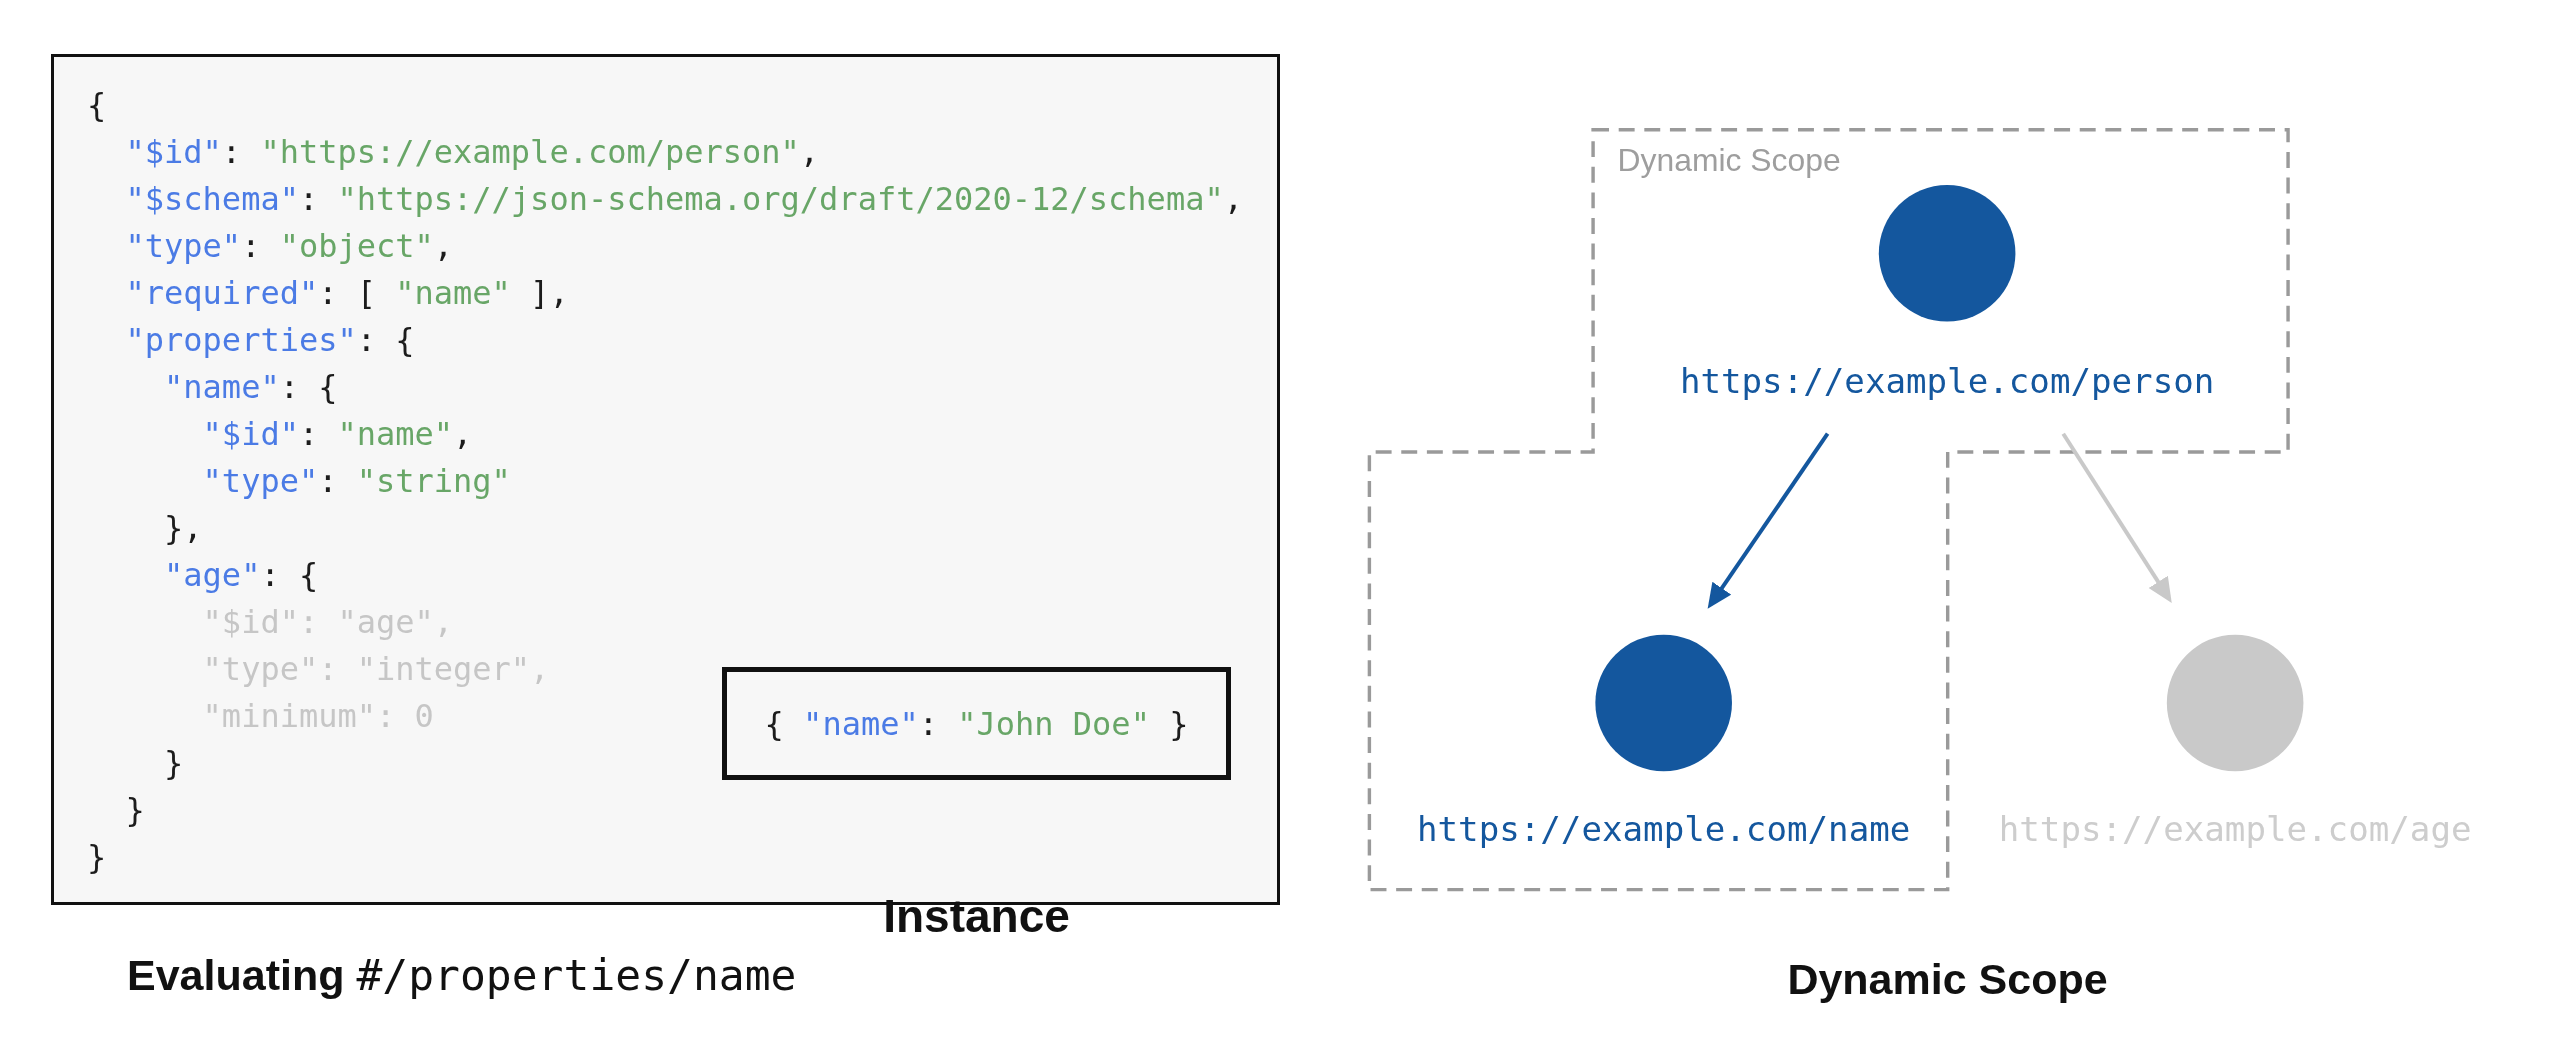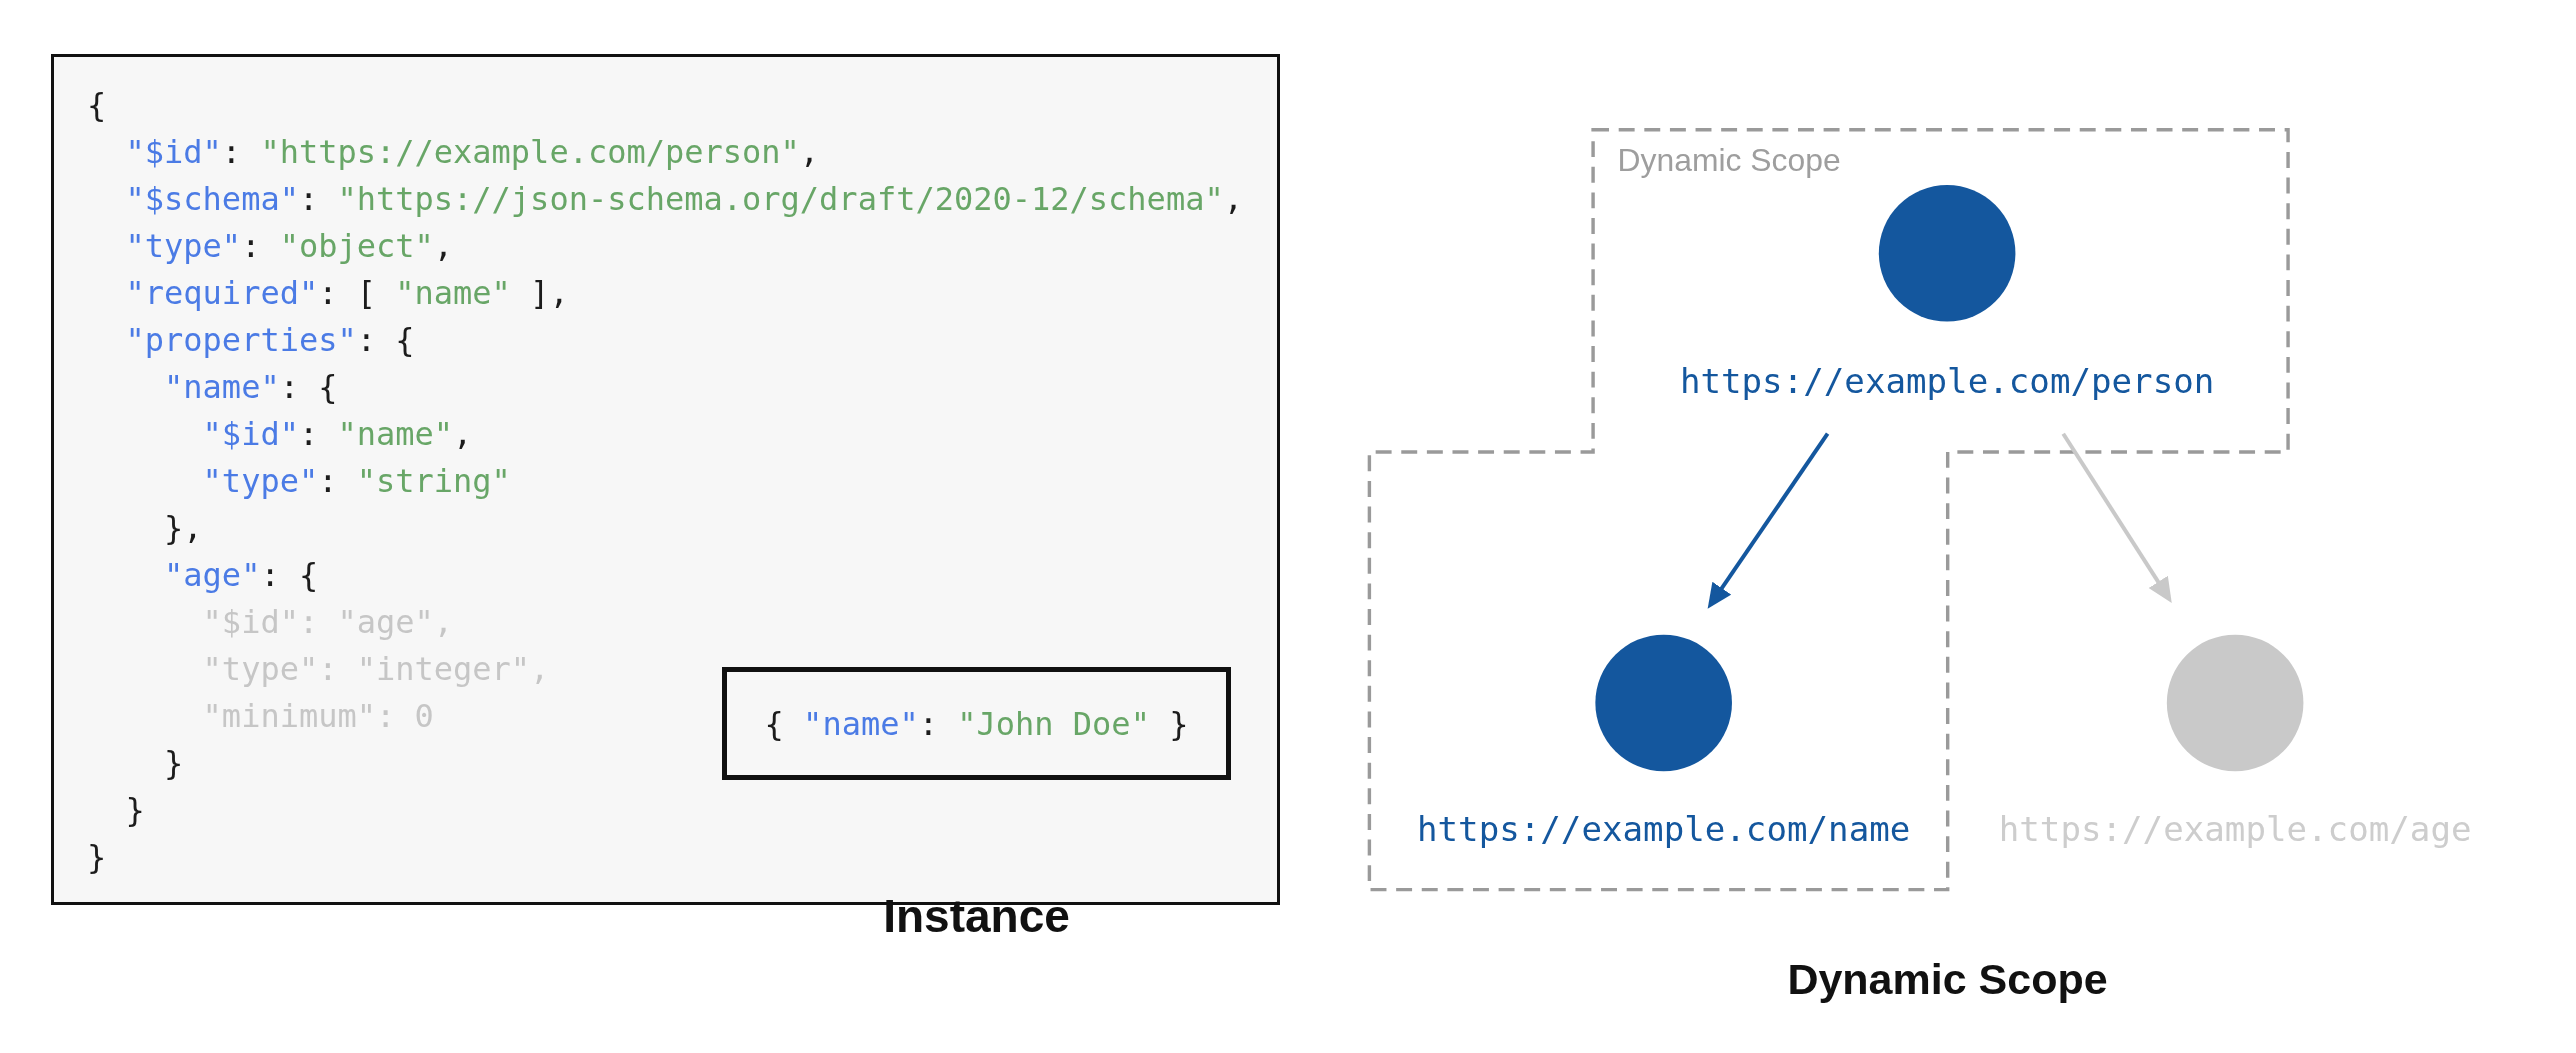--- a/index.html
+++ b/index.html
@@ -113,20 +113,21 @@
 <div class="canvas">
 
   <div class="code-panel">
     <pre class="code"><div class="code-line"><span class="tok-p">{</span></div><div class="code-line"><span class="tok-p">  </span><span class="tok-k">"$id"</span><span class="tok-p">: </span><span class="tok-v">"https://example.com/person"</span><span class="tok-p">,</span></div><div class="code-line"><span class="tok-p">  </span><span class="tok-k">"$schema"</span><span class="tok-p">: </span><span class="tok-v">"https://json-schema.org/draft/2020-12/schema"</span><span class="tok-p">,</span></div><div class="code-line"><span class="tok-p">  </span><span class="tok-k">"type"</span><span class="tok-p">: </span><span class="tok-v">"object"</span><span class="tok-p">,</span></div><div class="code-line"><span class="tok-p">  </span><span class="tok-k">"required"</span><span class="tok-p">: [ </span><span class="tok-v">"name"</span><span class="tok-p"> ],</span></div><div class="code-line"><span class="tok-p">  </span><span class="tok-k">"properties"</span><span class="tok-p">: {</span></div><div class="code-line"><span class="tok-p">    </span><span class="tok-k">"name"</span><span class="tok-p">: {</span></div><div class="code-line"><span class="tok-p">      </span><span class="tok-k">"$id"</span><span class="tok-p">: </span><span class="tok-v">"name"</span><span class="tok-p">,</span></div><div class="code-line"><span class="tok-p">      </span><span class="tok-k">"type"</span><span class="tok-p">: </span><span class="tok-v">"string"</span></div><div class="code-line"><span class="tok-p">    },</span></div><div class="code-line"><span class="tok-p">    </span><span class="tok-k">"age"</span><span class="tok-p">: {</span></div><div class="code-line"><span class="tok-d">      "$id": "age",</span></div><div class="code-line"><span class="tok-d">      "type": "integer",</span></div><div class="code-line"><span class="tok-d">      "minimum": 0</span></div><div class="code-line"><span class="tok-p">    }</span></div><div class="code-line"><span class="tok-p">  }</span></div><div class="code-line"><span class="tok-p">}</span></div></pre>
     <div class="instance-box">
       <span><span class="tok-p">{ </span><span class="tok-k">"name"</span><span class="tok-p">: </span><span class="tok-v">"John Doe"</span><span class="tok-p"> }</span></span>
     </div>
     <div class="instance-label">Instance</div>
   </div>
 
+  <div class="left-caption"><span class="cap-bold">Evaluating </span><span class="cap-mono">#/properties/name</span></div>
 
   <svg class="diagram-svg" width="2576" height="1053" viewBox="0 0 4524 1850">
     <defs>
       <marker id="ah-blue" markerUnits="userSpaceOnUse" markerWidth="50" markerHeight="44" refX="2" refY="20" orient="auto">
         <path d="M0,0 L44,20 L0,40 Z" fill="#14579e"></path>
       </marker>
       <marker id="ah-gray" markerUnits="userSpaceOnUse" markerWidth="50" markerHeight="44" refX="2" refY="20" orient="auto">
         <path d="M0,0 L44,20 L0,40 Z" fill="#c9c9c9"></path>
       </marker>
     </defs>

